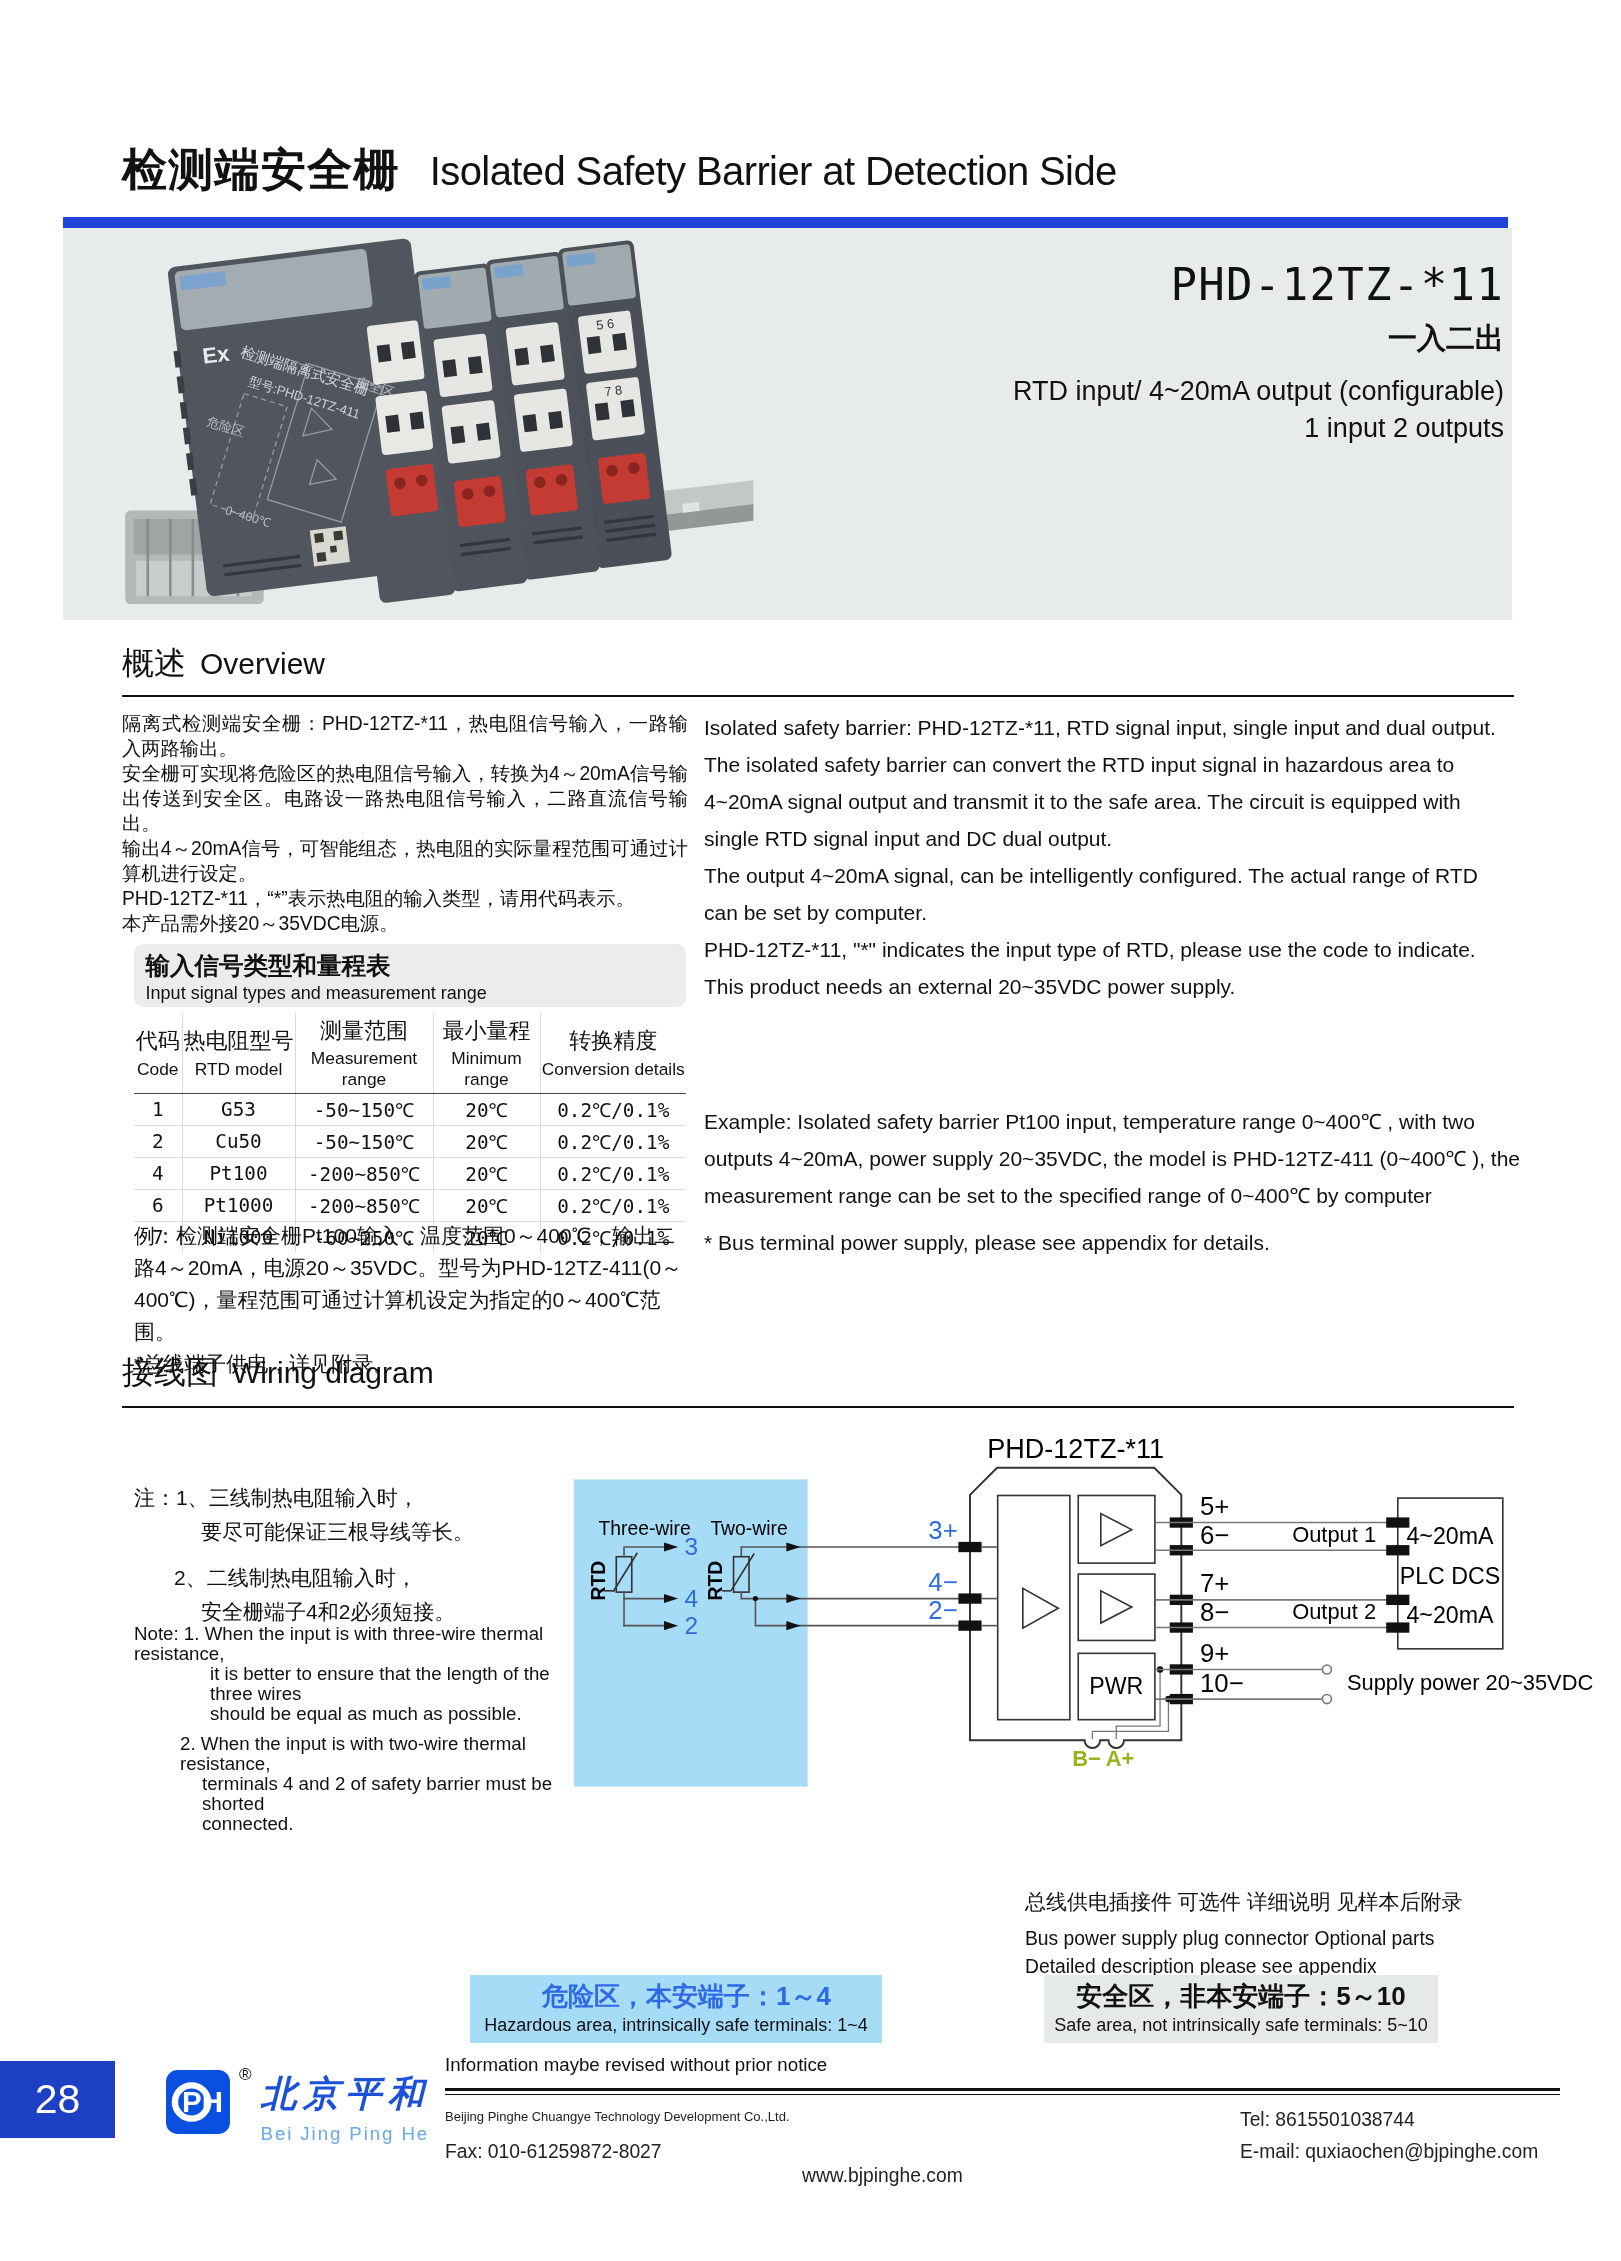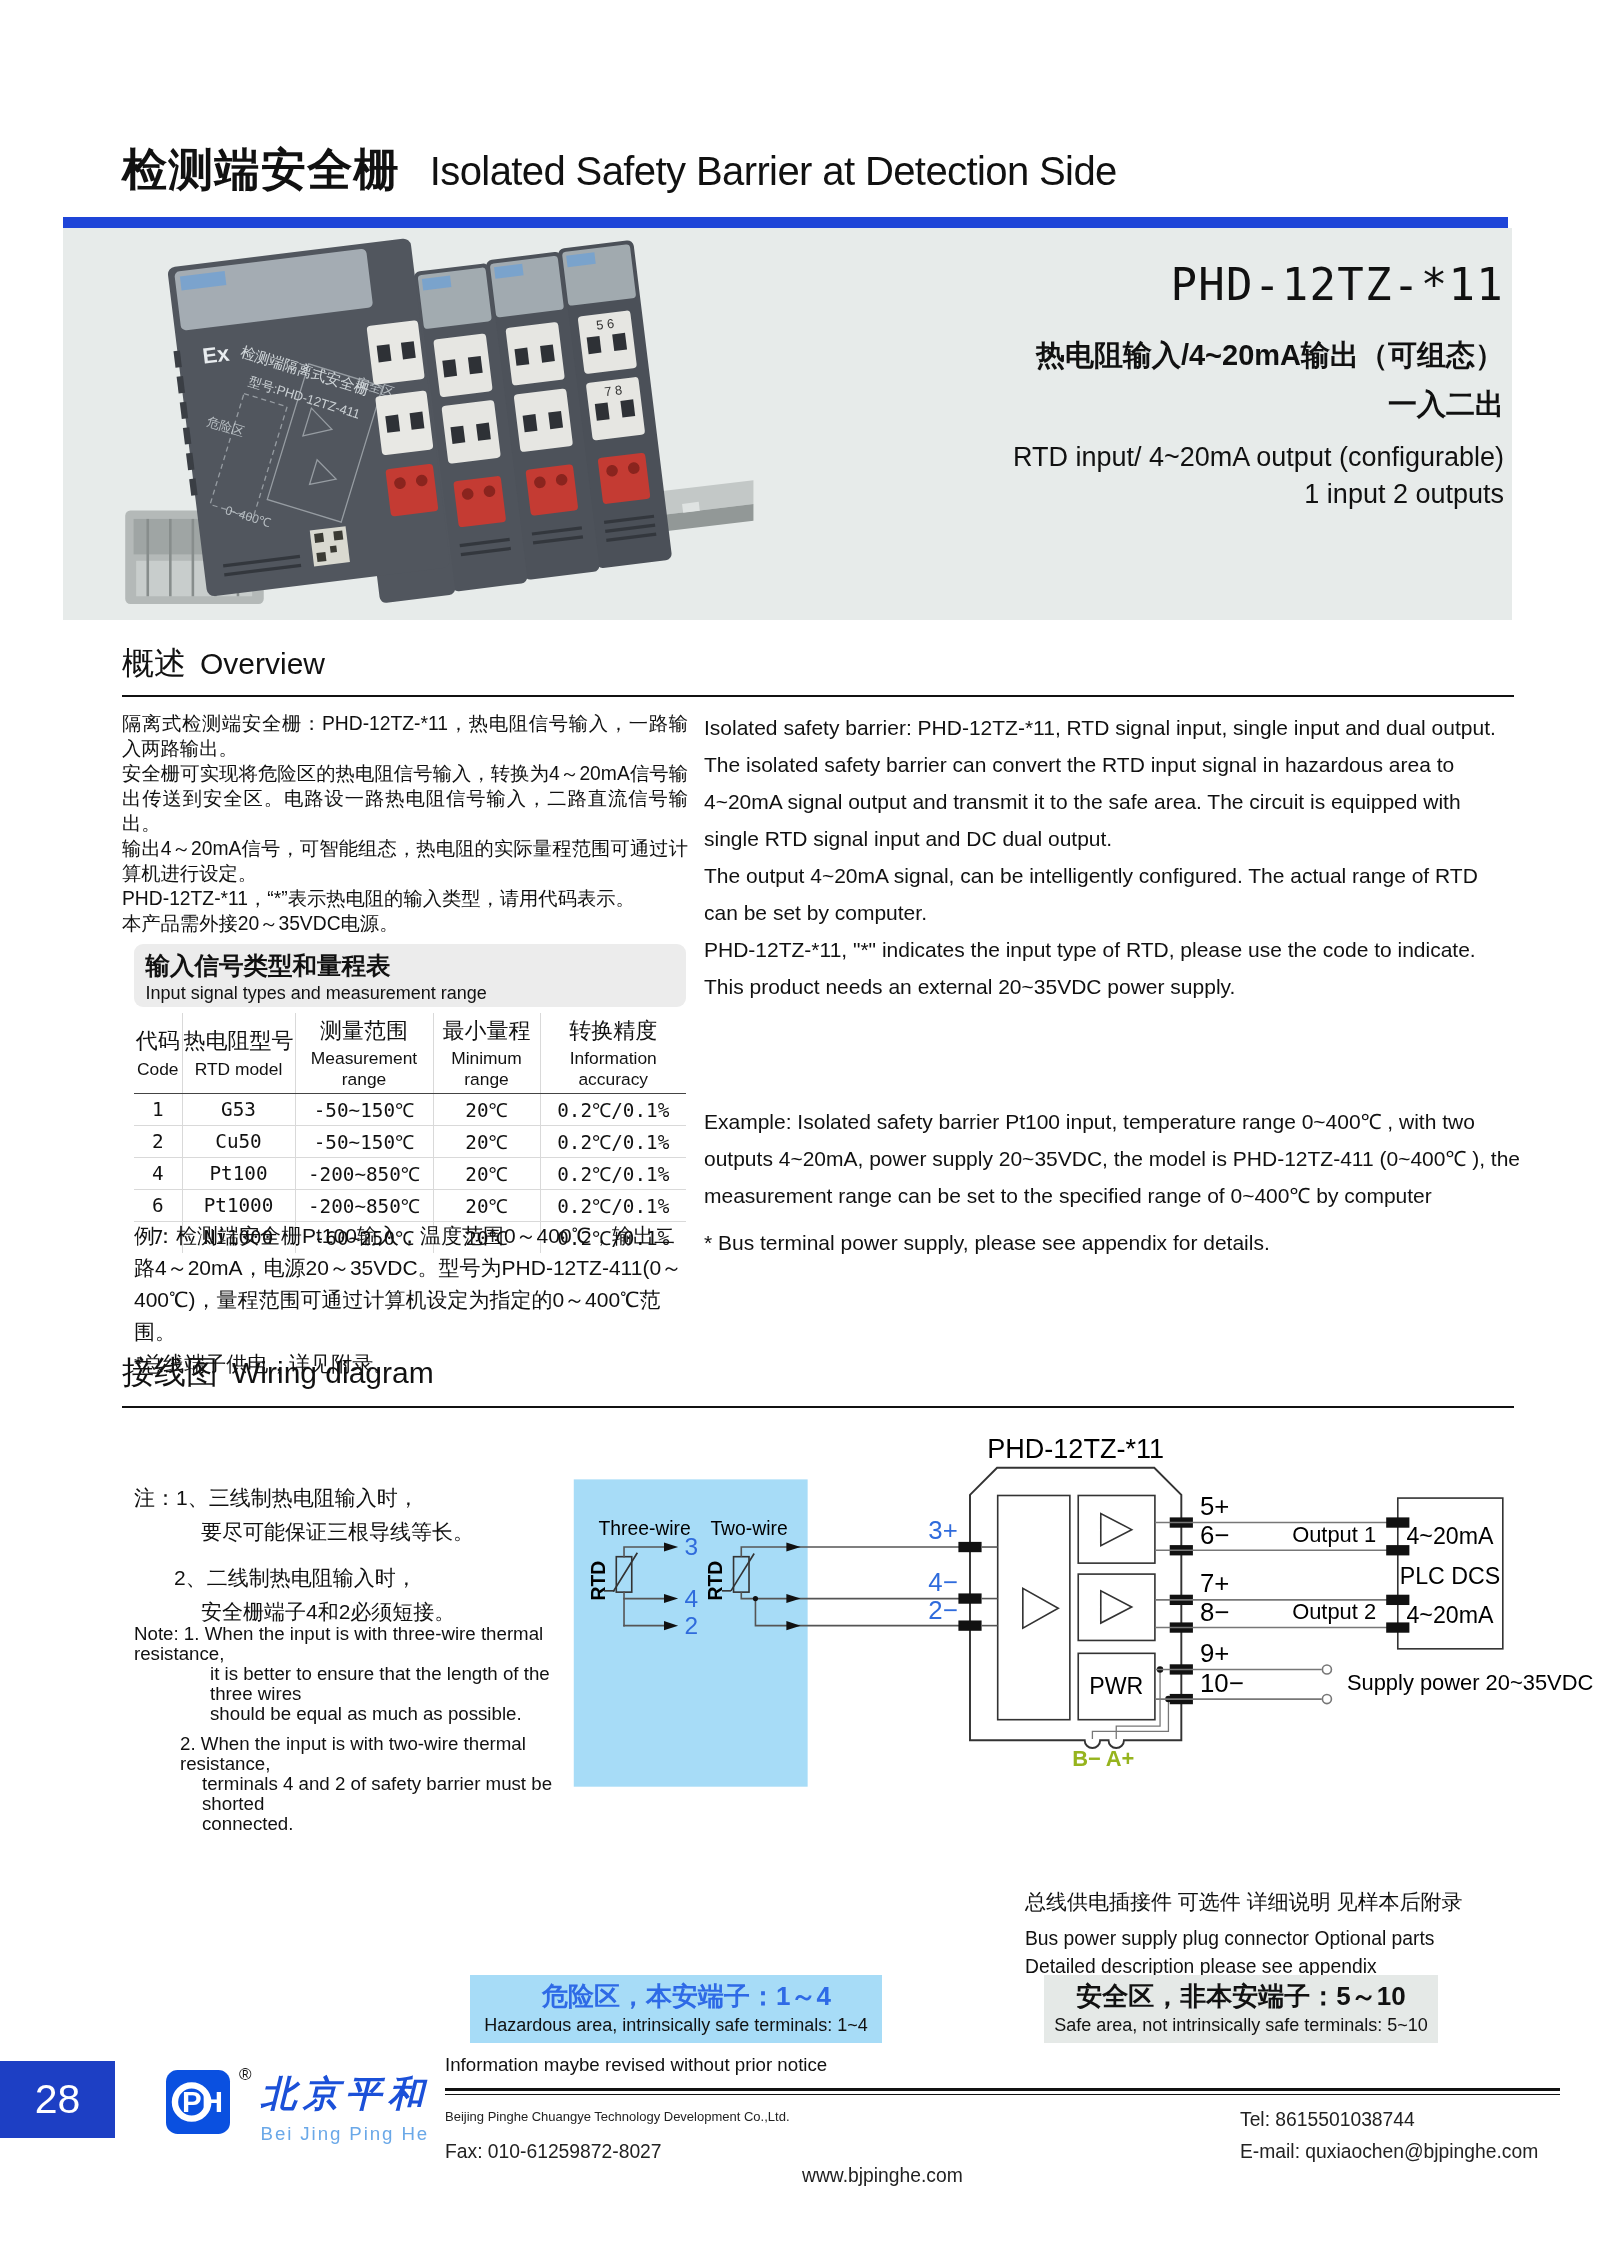--- a/index.html
+++ b/index.html
@@ -234,21 +234,20 @@
         <rect x="176" y="468" width="14" height="14" fill="#3a3a33"></rect>
           <rect x="198" y="460" width="10" height="10" fill="#3a3a33"></rect>
       </g>
       <line x1="30" y1="470" x2="150" y2="470" stroke="#33373d" stroke-width="5"></line>
       <line x1="30" y1="484" x2="150" y2="484" stroke="#33373d" stroke-width="5"></line>
     </g>
   </svg>
 
   <div class="abs prod-text">
     <div class="prod-model">PHD-12TZ-*11</div>
-    <div class="prod-cn1">热电阻输入/4~20mA输出（可组态）</div>
     <div class="prod-cn2">一入二出</div>
     <div class="prod-en1">RTD input/ 4~20mA output (configurable)</div>
     <div class="prod-en2">1 input 2 outputs</div>
   </div>
 
   <div class="abs sec-h ov-h">
     <span class="cn">概述</span>
     <span class="en">Overview</span>
   </div>
   <div class="abs ov-rule"></div>
@@ -293,21 +292,21 @@
         <th>
             <div class="cn">测量范围</div>
             <div class="en">Measurement range</div>
           </th>
         <th>
             <div class="cn">最小量程</div>
             <div class="en">Minimum range</div>
           </th>
         <th>
             <div class="cn">转换精度</div>
-            <div class="en">Information accuracy</div>
+            <div class="en">Conversion details</div>
           </th>
       </tr>
     </thead>
     <tbody>
       <tr>
         <td>1</td>
         <td>G53</td>
         <td>-50~150℃</td>
         <td>20℃</td>
         <td>0.2℃/0.1%</td>

